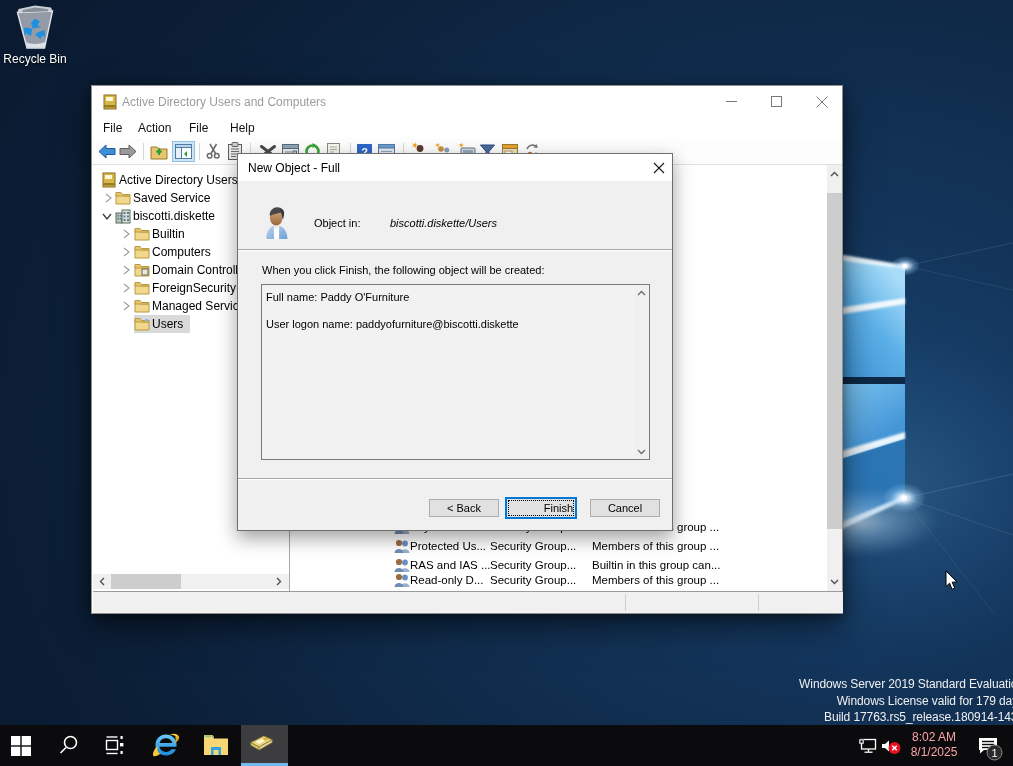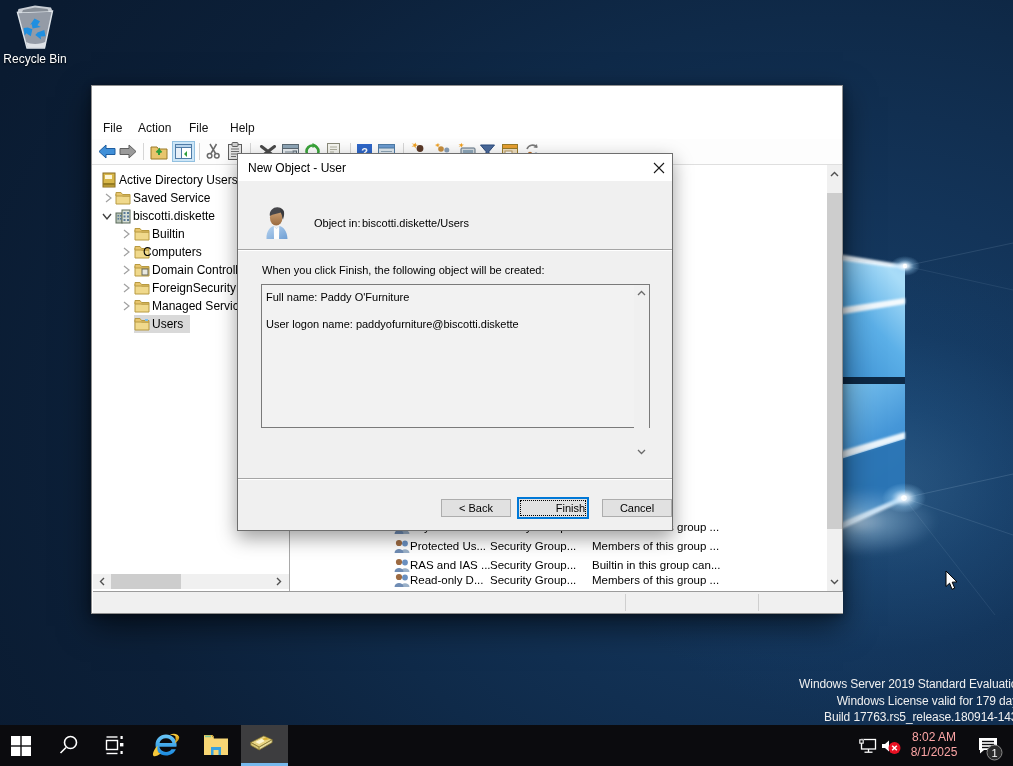--- a/index.html
+++ b/index.html
@@ -40,25 +40,25 @@
 
 #wstatus{position:absolute;left:1px;top:505px;width:750px;height:22px;background:#f0f0f0;border-top:1px solid #9b9b9b;}
 #wstatus .d{position:absolute;top:2px;width:1px;height:17px;background:#cfcfcf;}
 
 #dlg{position:absolute;left:237px;top:153px;width:436px;height:378px;background:#f0f0f0;
  border:1px solid #6e6e6e;box-shadow:0 7px 18px rgba(0,0,0,.38);}
 #dtitle{position:absolute;left:0;top:0;width:434px;height:27px;background:#fff;}
 #dtitle .txt{position:absolute;left:10px;top:7px;font-size:12px;color:#000;}
 #dx{position:absolute;right:5px;top:6px;width:16px;height:16px;}
 .dlabel{position:absolute;font-size:11px;color:#000;white-space:nowrap;}
-#dlist{position:absolute;left:23px;top:130px;width:389px;height:144px;background:#f2f2f2;border:1px solid #7a7a7a;font-size:11px;}
+#dlist{position:absolute;left:23px;top:130px;width:389px;height:176px;background:#f2f2f2;border:1px solid #7a7a7a;font-size:11px;}
 #dlsb{position:absolute;right:0px;top:0px;width:15px;height:174px;background:#f0f0f0;}
 .dsep{position:absolute;left:0;width:434px;height:2px;border-top:1px solid #a5a5a5;border-bottom:1px solid #ffffff;}
 .btn{position:absolute;width:70px;height:18px;background:#e1e1e1;border:1px solid #adadad;
- font-size:11px;color:#000;text-align:center;line-height:16px;margin-left:12px;}
+ font-size:11px;color:#000;text-align:center;line-height:16px;}
 #btnFinish{left:267px;top:343px;width:72px;height:22px;border:2px solid #0078d7;line-height:18px;padding-left:35px;}
 #btnFinish .focus{position:absolute;left:1px;top:1px;right:1px;bottom:1px;border:1px dotted #000;}
 
 #taskbar{position:absolute;left:0;top:725px;width:1013px;height:41px;background:#0b0b0e;}
 #aducCell{position:absolute;left:241px;top:0;width:47px;height:41px;background:#3d3d3f;}
 #aducCell .ul{position:absolute;left:0;bottom:0;width:47px;height:3px;background:#76b9ed;}
 #clock{position:absolute;left:905px;top:5px;width:58px;text-align:center;color:#fca5a5;font-size:12px;line-height:15px;}
 
 #wm{position:absolute;top:676px;right:-11px;text-align:right;color:#f0f0f0;font-size:12px;letter-spacing:-0.1px;line-height:16.5px;white-space:nowrap;}
 
@@ -135,20 +135,38 @@
       <g fill="#1f8fe0">
         <path d="M16 21 l4.5 -6.5 l5.5 2.8 l-2.6 4 l3.4 1.6 l-8.2 1.6 l-1 -4.6 z"></path>
         <path d="M13.8 23.5 l4.6 1.8 l-1.6 7 l-4.6 -3 l-1.6 2.4 l-1 -7.8 z"></path>
         <path d="M23.5 28.5 l6.8 -2.6 l1.2 6.4 l-4.8 0.2 l0.4 3 l-5.8 -4.6 z"></path>
       </g>
     </svg>
     <div class="lbl">Recycle Bin</div>
   </div>
 
   <div id="win">
+    <div id="wtitle">
+      <svg class="abs" style="left:10px;top:8px" width="16" height="16" viewBox="0 0 16 16">
+        <rect x="2" y="1" width="12" height="14" fill="#d8b74a"></rect>
+        <rect x="2" y="1" width="12" height="14" fill="none" stroke="#8a6d1f" stroke-width="1"></rect>
+        <rect x="4" y="3" width="7" height="4" fill="#fdf6d8"></rect>
+        <rect x="2" y="11" width="12" height="2.5" fill="#967c22"></rect>
+      </svg>
+      <span class="txt">Active Directory Users and Computers</span>
+      <svg class="capbtn" style="left:617px" width="45" height="31">
+          <line x1="17" y1="15.5" x2="28" y2="15.5" stroke="#767a7e" stroke-width="1"></line>
+        </svg>
+      <svg class="capbtn" style="left:662px" width="45" height="31">
+          <rect x="17.5" y="10.5" width="10" height="10" fill="none" stroke="#767a7e" stroke-width="1"></rect>
+        </svg>
+      <svg class="capbtn" style="left:707px" width="45" height="31">
+          <path d="M17.5 10.5 L28.5 21.5 M28.5 10.5 L17.5 21.5" stroke="#767a7e" stroke-width="1"></path>
+        </svg>
+    </div>
     <div id="wmenu">
       <span style="left:11px">File</span>
         <span style="left:46px">Action</span>
         <span style="left:97px">File</span>
         <span style="left:138px">Help</span>
     </div>
     <div id="wtool">
 
       <svg class="abs" style="left:6px;top:5px" width="18" height="15" viewBox="0 0 18 15">
         <path d="M8 1 L8 4.5 L17 4.5 L17 10.5 L8 10.5 L8 14 L1 7.5 Z" fill="#3f8fd8" stroke="#1d5c9e" stroke-width="1"></path>
@@ -332,21 +350,21 @@
         <span class="abs" style="left:59px;top:2px;">Builtin</span>
       </div>
       <div class="trow" style="left:0;top:78px;">
         <svg class="abs" style="left:29px;top:4px" width="8" height="10">
             <path d="M2 1 L7 5 L2 9" fill="none" stroke="#a0a0a0" stroke-width="1.2"></path>
           </svg>
         <svg class="abs" style="left:41px;top:1px" width="16" height="16" viewBox="0 0 16 16">
             <path d="M1 4 L6 4 L7.5 6 L15 6 L15 14 L1 14 Z" fill="#f0d98c" stroke="#b89a40"></path>
             <path d="M1 6 L15 6 L15 4.5 L7.5 4.5 L6 2.5 L1 2.5 Z" fill="#e8c56d" stroke="#b89a40"></path>
           </svg>
-        <span class="abs" style="left:50px;top:2px;">Computers</span>
+        <span class="abs" style="left:59px;top:2px;">Computers</span>
       </div>
       <div class="trow" style="left:0;top:96px;">
         <svg class="abs" style="left:29px;top:4px" width="8" height="10">
             <path d="M2 1 L7 5 L2 9" fill="none" stroke="#a0a0a0" stroke-width="1.2"></path>
           </svg>
         <svg class="abs" style="left:41px;top:1px" width="16" height="16" viewBox="0 0 16 16">
             <path d="M1 4 L6 4 L7.5 6 L15 6 L15 14 L1 14 Z" fill="#f0d98c" stroke="#b89a40"></path>
             <path d="M1 6 L15 6 L15 4.5 L7.5 4.5 L6 2.5 L1 2.5 Z" fill="#e8c56d" stroke="#b89a40"></path>
             <rect x="8" y="7" width="6" height="6" fill="#e8e8e0" stroke="#6a6a5a"></rect>
           </svg>
@@ -450,21 +468,21 @@
     </div>
 
     <div id="wstatus">
       <div class="d" style="left:532px"></div>
       <div class="d" style="left:665px"></div>
     </div>
   </div>
 
   <div id="dlg">
     <div id="dtitle">
-      <span class="txt">New Object - User</span>
+      <span class="txt">New Object - Full</span>
       <svg id="dx" width="16" height="16">
           <path d="M3 3 L13 13 M13 3 L3 13" stroke="#1a1a1a" stroke-width="1.1"></path>
         </svg>
     </div>
 
     <svg class="abs" style="left:27px;top:52px" width="24" height="34" viewBox="0 0 24 34">
       <defs>
         <linearGradient id="shirt" x1="0" y1="0" x2="1" y2="1">
           <stop offset="0" stop-color="#b8d4f0"></stop>
             <stop offset="1" stop-color="#6f9fd4"></stop>
@@ -474,21 +492,21 @@
             <stop offset="1" stop-color="#9a6a3e"></stop>
         </linearGradient>
       </defs>
       <ellipse cx="11.2" cy="11.5" rx="6.3" ry="8" fill="url(#face)"></ellipse>
       <path d="M4.9 10 C3.8 4.5 8.5 1 12.5 1.2 C16.5 1.4 19.3 4 19 7.5 C18.8 9.8 18 11.5 17.6 13.5 C17.2 10.5 16.8 8.2 15.8 6.5 C12.5 7.8 8 8 4.9 10 Z" fill="#47474b"></path>
       <path d="M15.5 2.2 C18.3 3.4 19.6 6 19.1 8.6 L18 13.8 C17.6 10.4 17.2 7.6 15 5.4 Z" fill="#3a3a3e"></path>
       <path d="M1.5 33 C1.2 24.5 5.5 21 8.5 20 L11.5 22.5 L14.8 20 C18 21 22.3 24.5 22.5 33 Z" fill="url(#shirt)"></path>
       <path d="M8.8 20.6 L11.5 22.8 L14.2 20.6 L14 33 L9 33 Z" fill="#fdfdfd"></path>
     </svg>
     <span class="dlabel" style="left:76px;top:63px;">Object in:</span>
-    <span class="dlabel" style="left:124px;top:63px;">biscotti.diskette/Users</span>
+    <span class="dlabel" style="left:152px;top:63px;font-style:italic;">biscotti.diskette/Users</span>
     <div class="dsep" style="top:95px"></div>
     <span class="dlabel" style="left:24px;top:110px;">When you click Finish, the following object will be created:</span>
     <div id="dlist">
       <span class="abs" style="left:4px;top:6px;">Full name: Paddy O'Furniture</span>
       <span class="abs" style="left:4px;top:33px;">User logon name: paddyofurniture@biscotti.diskette</span>
       <div id="dlsb">
         <svg class="sbarrow" style="left:0;top:1px">
             <path d="M4 9 L7.5 5.5 L11 9" fill="none" stroke="#6a6a6a" stroke-width="1.3"></path>
           </svg>
         <svg class="sbarrow" style="left:0;top:159px">

